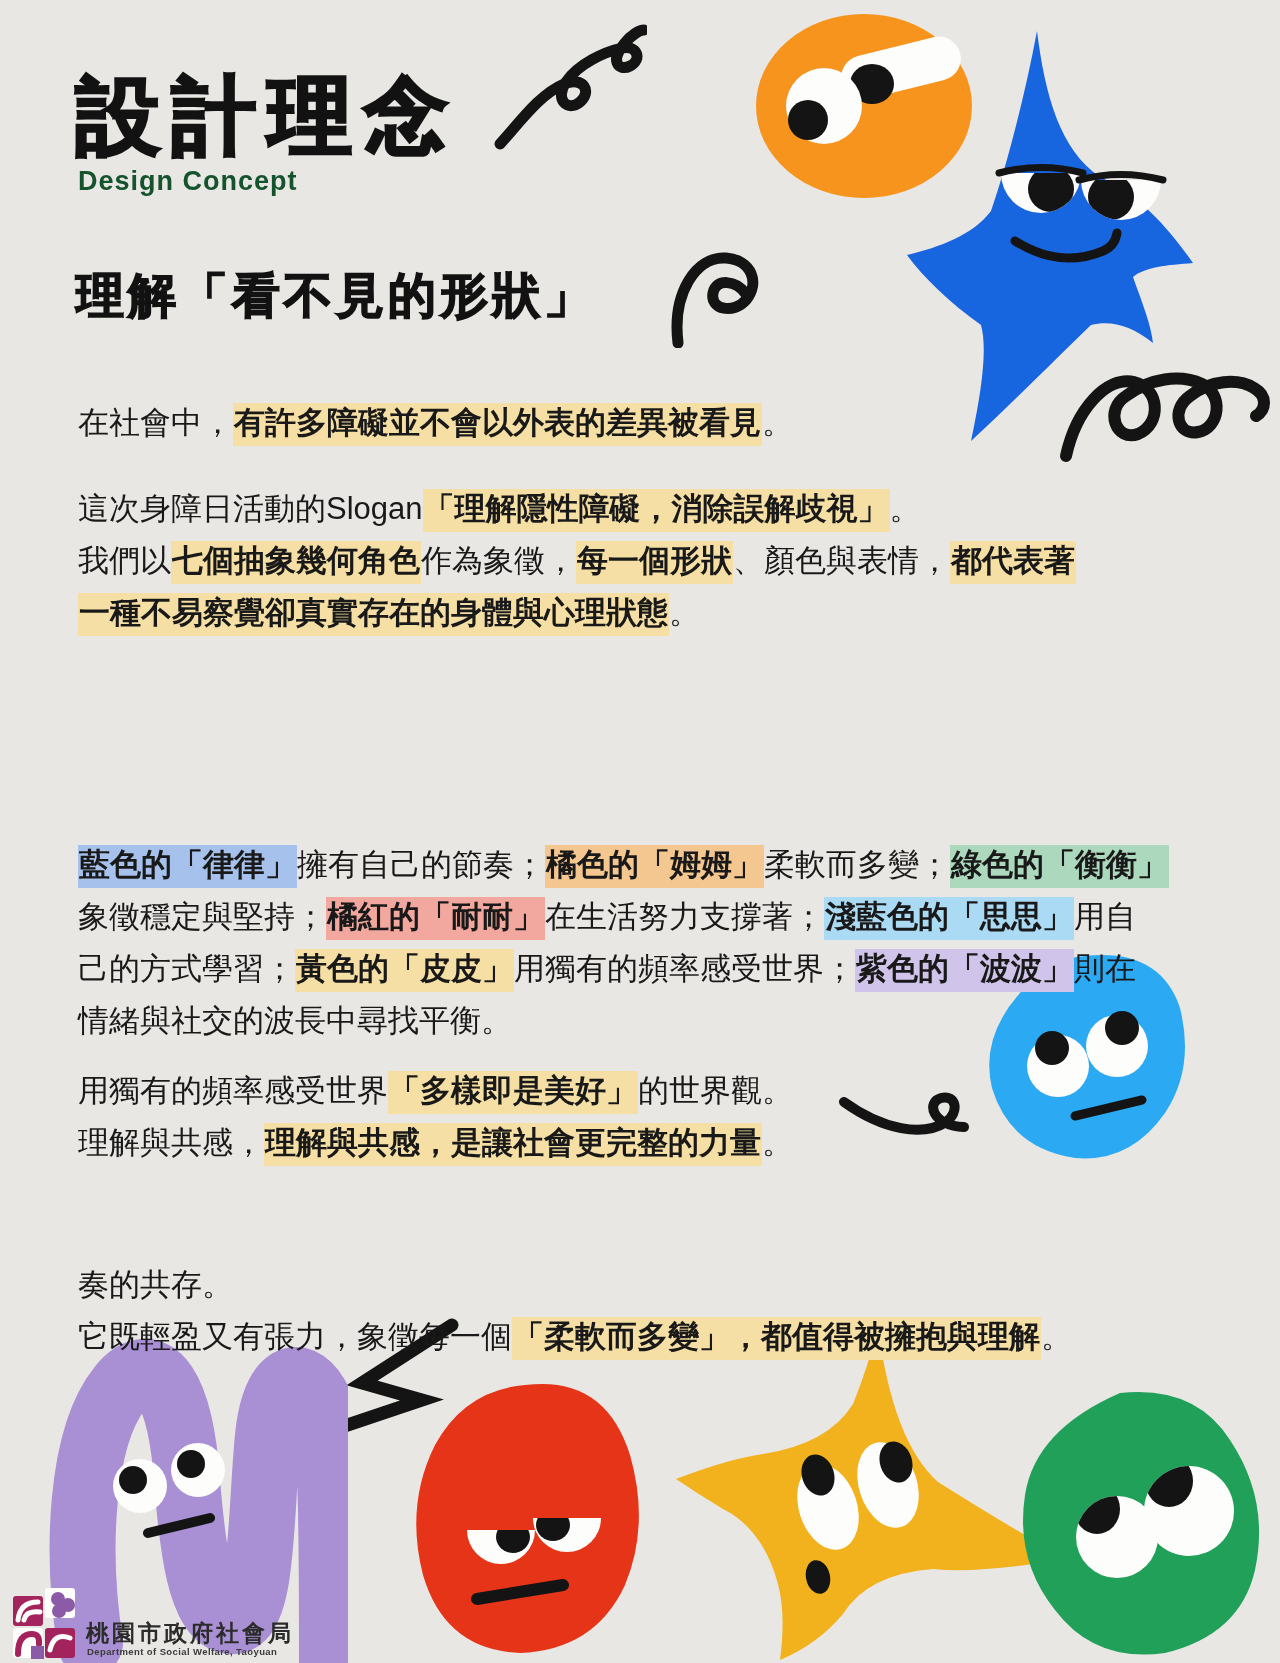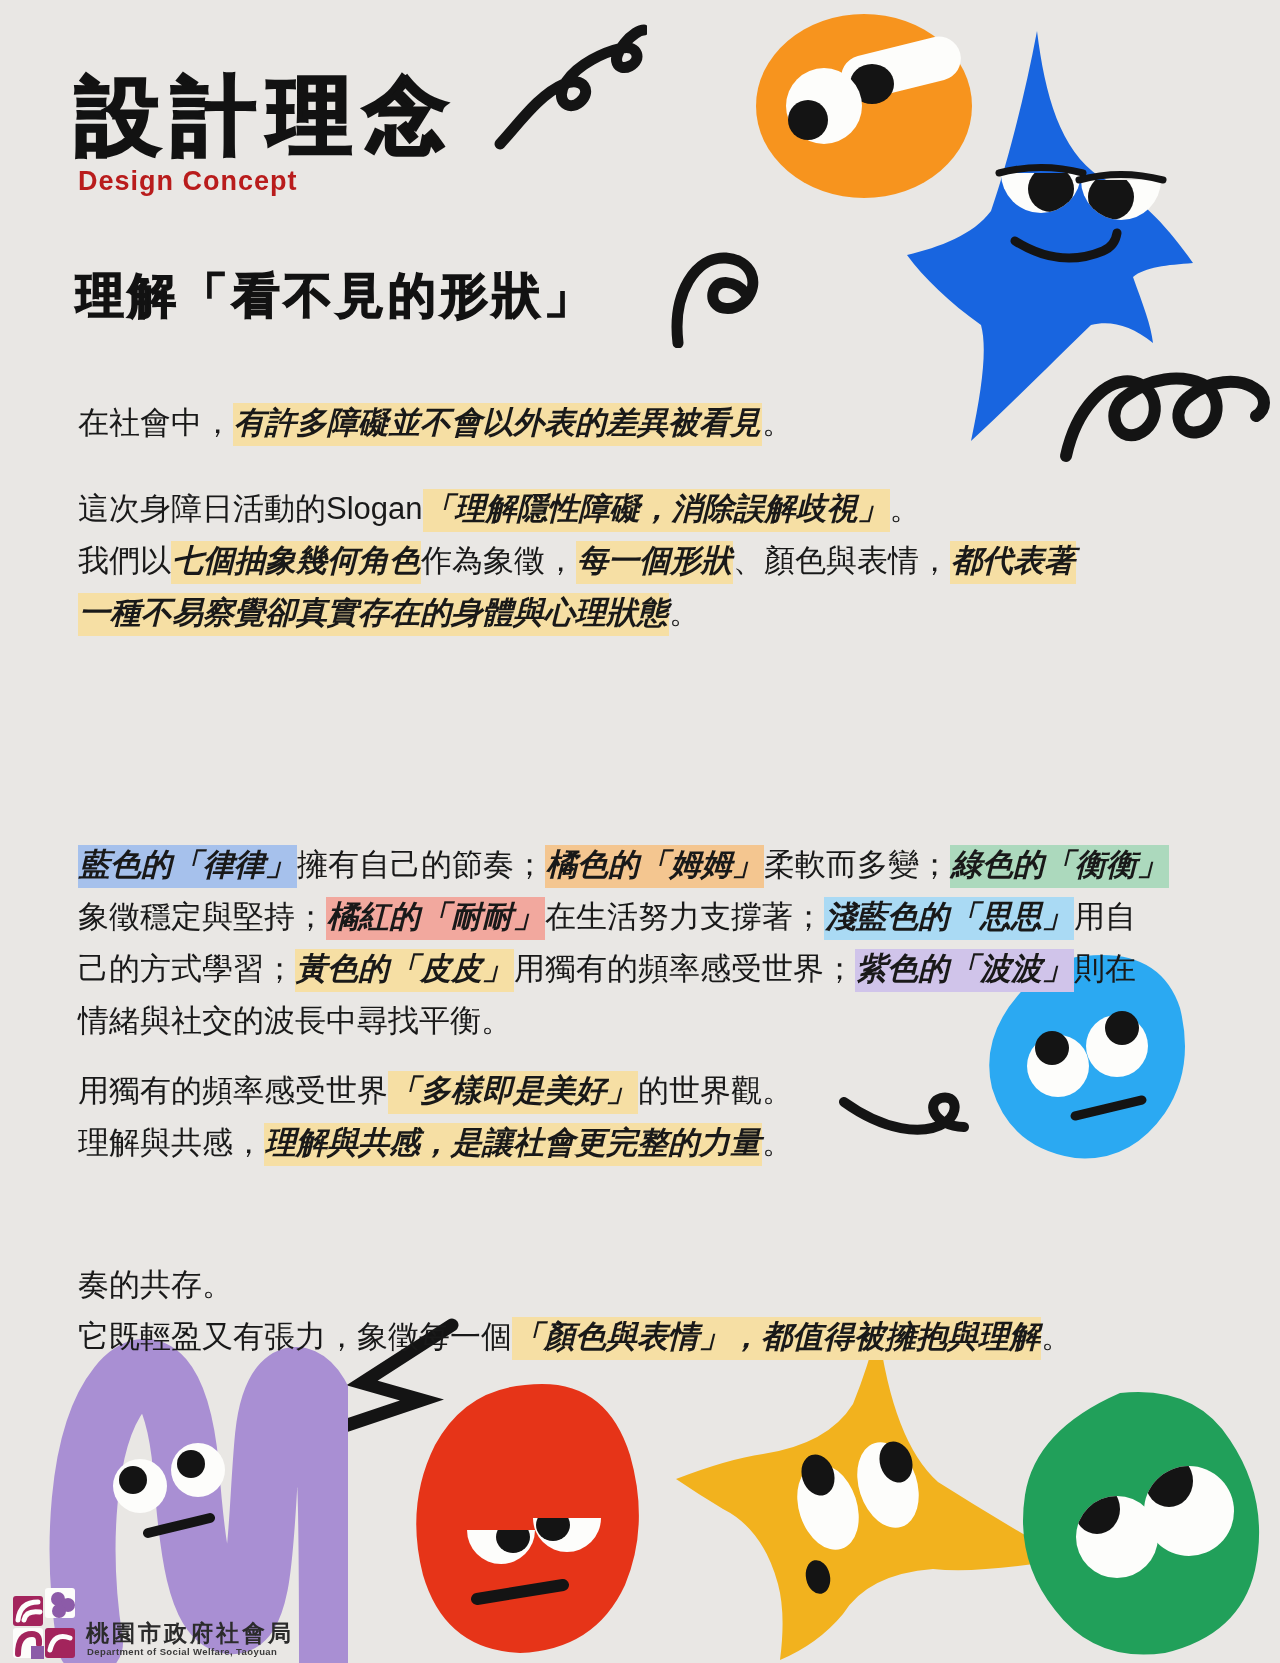--- a/index.html
+++ b/index.html
@@ -13,36 +13,36 @@
   }
   .abs{position:absolute;}
   
   .title{
     left:76px;top:72px;
     font-size:84px;font-weight:900;letter-spacing:12px;line-height:1.05;
     -webkit-text-stroke:3px #121212;color:#121212;
   }
   .subtitle{
     left:78px;top:166px;
-    font-size:27px;font-weight:800;letter-spacing:1px;color:#b91c1c;
+    font-size:27px;font-weight:800;letter-spacing:1px;color:#14532d;
   }
   .heading{
     left:76px;top:264px;
     font-size:48px;font-weight:900;letter-spacing:4px;
     -webkit-text-stroke:1.5px #121212;color:#121212;
   }
   
   .para{
     position:absolute;left:78px;width:1130px;
     font-size:31px;line-height:52px;font-weight:500;color:var(--c-text,#191919);
   }
   .para-0{top:366px}.para-1{top:452px}.para-2{top:638px}
   .para-3{top:808px}.para-4{top:1034px}.para-5{top:1176px}
   .seg{white-space:pre-wrap;}
-  .seg.b{font-weight:800;font-style:italic;}
+  .seg.b{font-weight:800;}
   .hl{
     padding:2px 1px 6px;
     -webkit-box-decoration-break:clone;box-decoration-break:clone;
   }
   .hl-yellow{background:var(--c-highlight_yellow,#F6DFA4);}
   .hl-blue{background:var(--c-highlight_blue,#A6C1EC);}
   .hl-orange{background:var(--c-highlight_orange,#F4C690);}
   .hl-green{background:var(--c-highlight_green,#ACD9BD);}
   .hl-red{background:var(--c-highlight_red,#F2A89E);}
   .hl-lightblue{background:var(--c-highlight_lightblue,#AADAF4);}
@@ -188,21 +188,21 @@
   </svg>
 
   <h1 class="abs title text-layer" style="margin:0">設計理念</h1>
   <div class="abs subtitle text-layer">Design Concept</div>
   <h2 class="abs heading text-layer" style="margin:0">理解「看不見的形狀」</h2>
 
   <p class="para para-0 text-layer"><span class="seg">在社會中，</span><span class="seg b hl hl-yellow">有許多障礙並不會以外表的差異被看見</span><span class="seg">。</span></p>
   <p class="para para-1 text-layer"><span class="seg">這次身障日活動的Slogan</span><span class="seg b hl hl-yellow">「理解隱性障礙，消除誤解歧視」</span><span class="seg">。</span><br><span class="seg">我們以</span><span class="seg b hl hl-yellow">七個抽象幾何角色</span><span class="seg">作為象徵，</span><span class="seg b hl hl-yellow">每一個形狀</span><span class="seg">、顏色與表情，</span><span class="seg b hl hl-yellow">都代表著</span><br><span class="seg b hl hl-yellow">一種不易察覺卻真實存在的身體與心理狀態</span><span class="seg">。</span></p>
   <p class="para para-3 text-layer"><span class="seg b hl hl-blue">藍色的「律律」</span><span class="seg">擁有自己的節奏；</span><span class="seg b hl hl-orange">橘色的「姆姆」</span><span class="seg">柔軟而多變；</span><span class="seg b hl hl-green">綠色的「衡衡」</span><br><span class="seg">象徵穩定與堅持；</span><span class="seg b hl hl-red">橘紅的「耐耐」</span><span class="seg">在生活努力支撐著；</span><span class="seg b hl hl-lightblue">淺藍色的「思思」</span><span class="seg">用自</span><br><span class="seg">己的方式學習；</span><span class="seg b hl hl-yellow">黃色的「皮皮」</span><span class="seg">用獨有的頻率感受世界；</span><span class="seg b hl hl-purple">紫色的「波波」</span><span class="seg">則在</span><br><span class="seg">情緒與社交的波長中尋找平衡。</span></p>
   <p class="para para-4 text-layer"><span class="seg">用獨有的頻率感受世界</span><span class="seg b hl hl-yellow">「多樣即是美好」</span><span class="seg">的世界觀。</span><br><span class="seg">理解與共感，</span><span class="seg b hl hl-yellow">理解與共感，是讓社會更完整的力量</span><span class="seg">。</span></p>
-  <p class="para para-5 text-layer"><br><span class="seg">奏的共存。</span><br><span class="seg">它既輕盈又有張力，象徵每一個</span><span class="seg b hl hl-yellow">「顏色與表情」，都值得被擁抱與理解</span><span class="seg">。</span></p>
+  <p class="para para-5 text-layer"><br><span class="seg">奏的共存。</span><br><span class="seg">它既輕盈又有張力，象徵每一個</span><span class="seg b hl hl-yellow">「柔軟而多變」，都值得被擁抱與理解</span><span class="seg">。</span></p>
 
   <svg class="abs text-layer" style="left:12px;top:1586px" width="66" height="76" viewBox="0 0 66 76">
     <rect x="1" y="10" width="30" height="30" rx="3" fill="#A3245C"></rect>
     <path d="M6,34 Q8,16 26,16 M12,34 Q14,24 28,26" stroke="#FDFDFB" stroke-width="5" fill="none" stroke-linecap="round"></path>
     <rect x="33" y="2" width="30" height="30" rx="3" fill="#FDFDFB"></rect>
     <circle cx="46" cy="13" r="7" fill="#8C5BA8"></circle>
     <circle cx="56" cy="19" r="7" fill="#8C5BA8"></circle>
     <circle cx="47" cy="25" r="7" fill="#8C5BA8"></circle>
     <rect x="1" y="42" width="30" height="30" rx="3" fill="#FDFDFB"></rect>
     <path d="M6,68 Q6,48 20,48 Q28,48 27,58" stroke="#A3245C" stroke-width="6" fill="none" stroke-linecap="round"></path>

